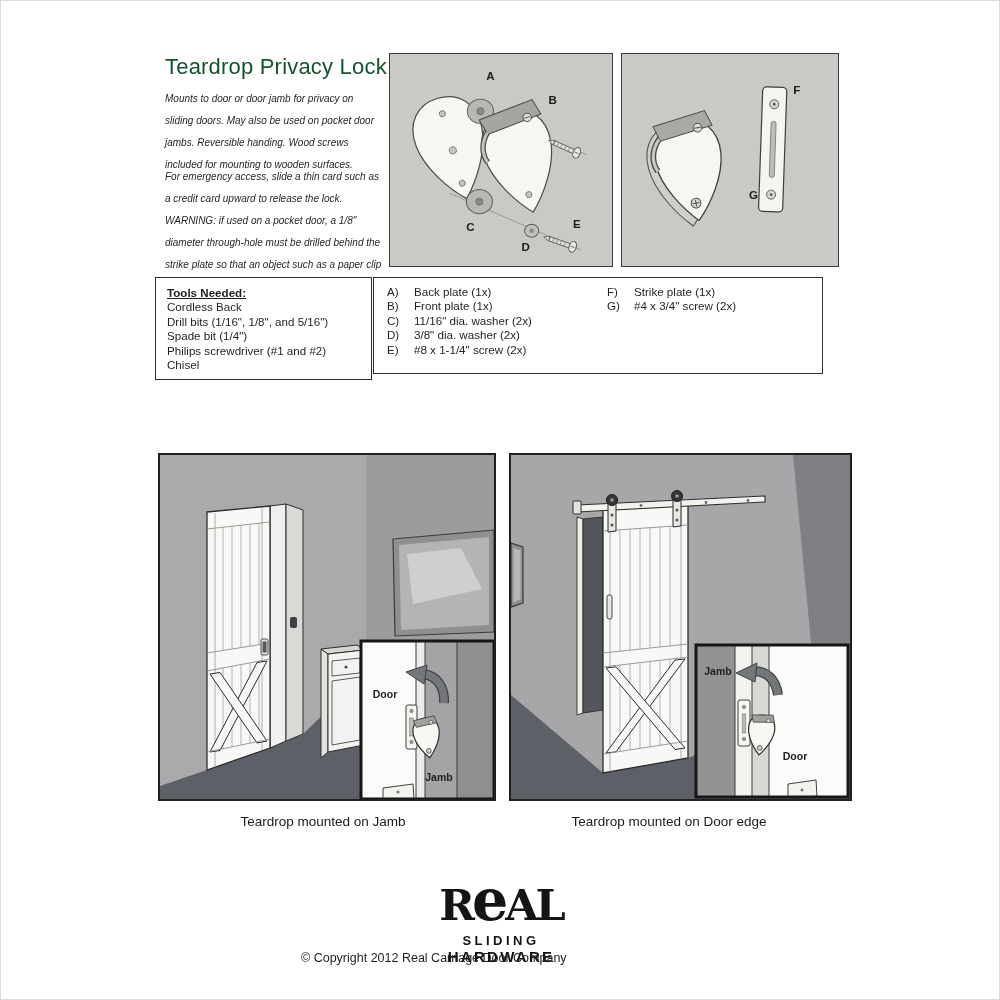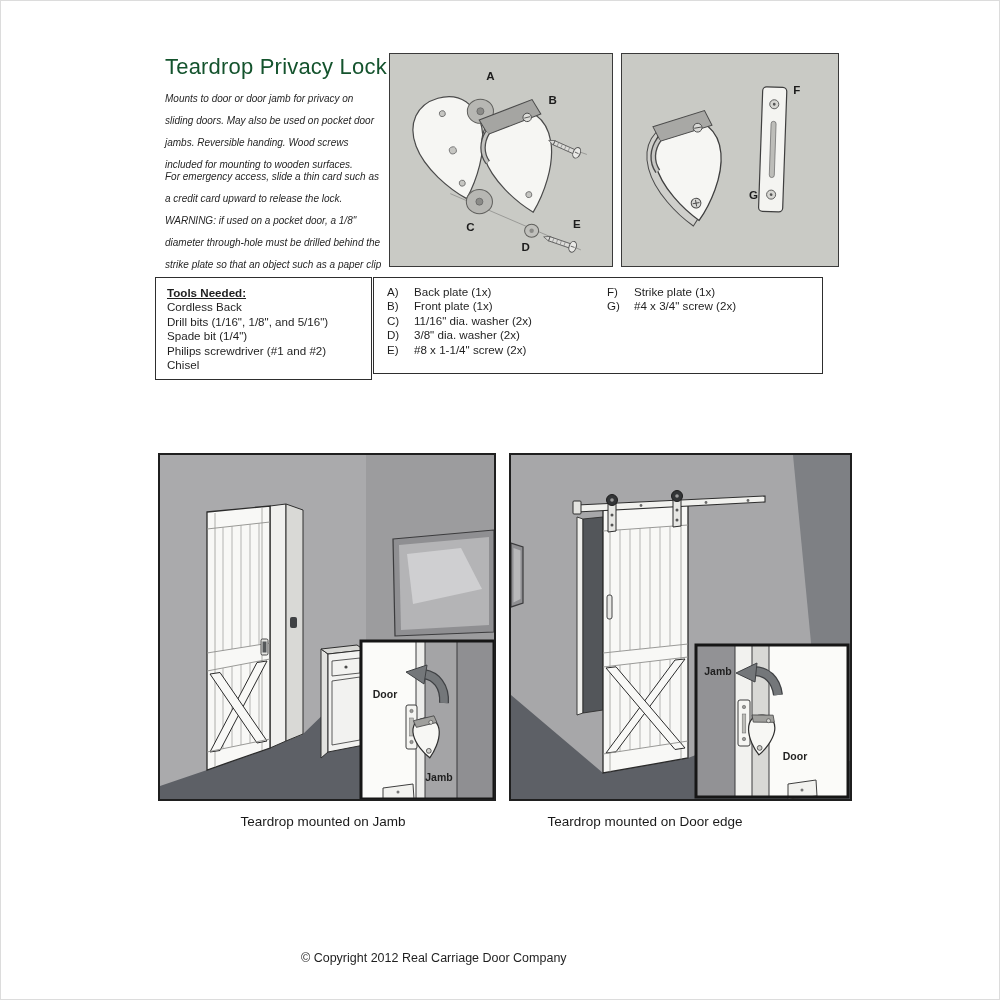--- a/index.html
+++ b/index.html
@@ -19,21 +19,21 @@
   .parts-col{position:absolute;top:7px;line-height:14.4px;}
   .parts-col.c1{left:13px;}
   .parts-col.c2{left:233px;}
   .pk{display:inline-block;width:27px;}
   .panel{position:absolute;border:2px solid #1f1f1f;box-sizing:border-box;background:#f9a8d4;}
   .p1{left:157px;top:452px;width:338px;height:348px;}
   .p2{left:508px;top:452px;width:343px;height:348px;}
   .panel svg{display:block;width:100%;height:100%;}
   .caption{position:absolute;text-align:center;font-size:13.5px;color:#1a1a1a;}
   .cap1{left:157px;top:813px;width:330px;}
-  .cap2{left:484px;top:813px;width:320px;}
+  .cap2{left:508px;top:813px;width:320px;}
   .logo{left:350px;top:882px;width:300px;text-align:center;color:#141414;}
   .logo-real{font-family:"DejaVu Serif",serif;font-weight:bold;letter-spacing:-3px;line-height:34px;}
   .logo-real .lc{font-size:43px;}
   .logo-real .le{font-size:57px;}
   .logo-sliding{font-size:13px;font-weight:bold;letter-spacing:3.5px;margin-top:1px;}
   .logo-hardware{font-size:15px;font-weight:bold;letter-spacing:2.3px;}
   .copyright{left:300px;top:950px;width:400px;text-align:left;font-size:12.5px;color:#1f1f1f;}
   svg text{font-family:"Liberation Sans",sans-serif;}
   .dlabel{font-size:11.5px;font-weight:bold;fill:#1c1c1c;}
   .ilabel{font-size:10.5px;font-weight:bold;fill:#1f1f1f;}
@@ -328,16 +328,21 @@
         <text class="ilabel" x="22" y="30" text-anchor="middle">Jamb</text>
         <text class="ilabel" x="99" y="115" text-anchor="middle">Door</text>
         <rect x="0" y="0" width="152" height="152" fill="none" stroke="#161616" stroke-width="3"></rect>
       </g>
     </svg>
   </div>
 
   <div class="caption cap1">Teardrop mounted on Jamb</div>
   <div class="caption cap2">Teardrop mounted on Door edge</div>
 
+  <div class="abs logo">
+    <div class="logo-real"><span class="lc">R</span><span class="le">e</span><span class="lc">A</span><span class="lc">L</span></div>
+    <div class="logo-sliding">SLIDING</div>
+    <div class="logo-hardware">HARDWARE</div>
+  </div>
 
   <div class="abs copyright">© Copyright 2012 Real Carriage Door Company</div>
 
 </div>
 
 </body></html>

